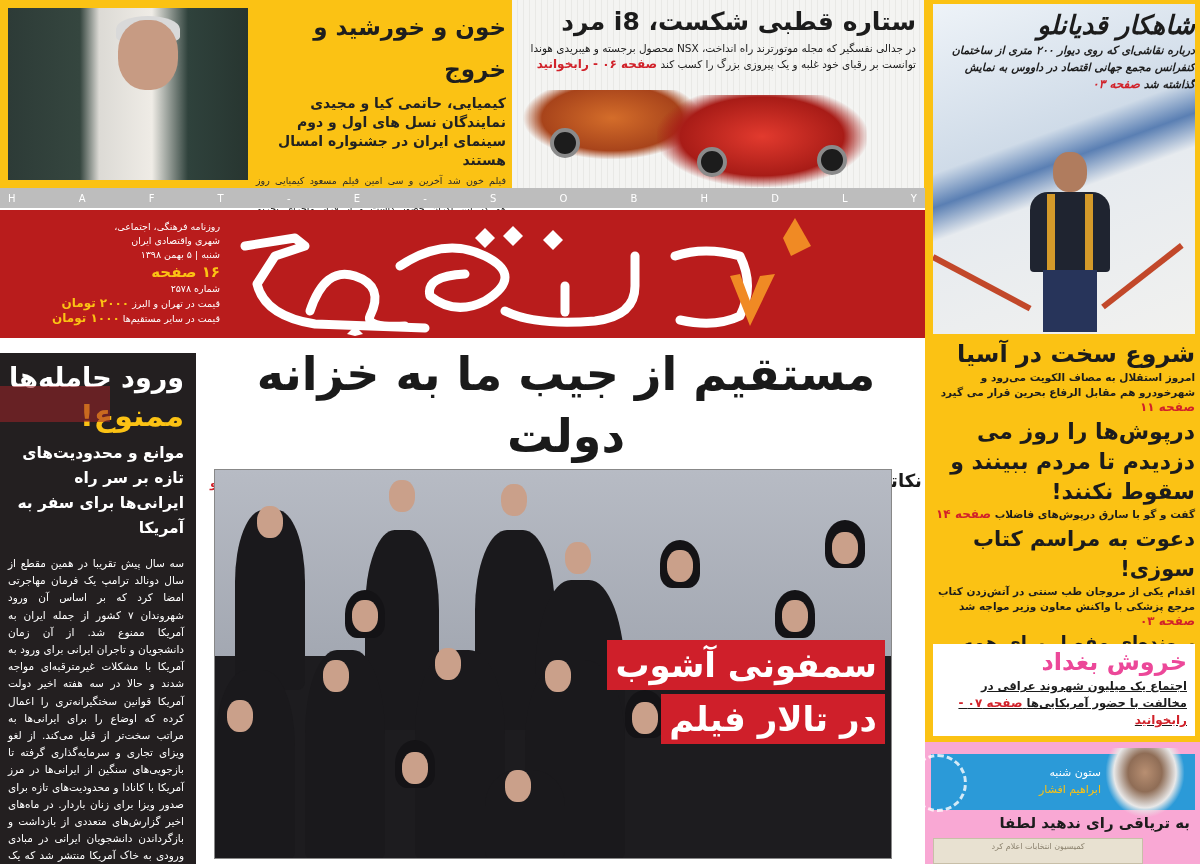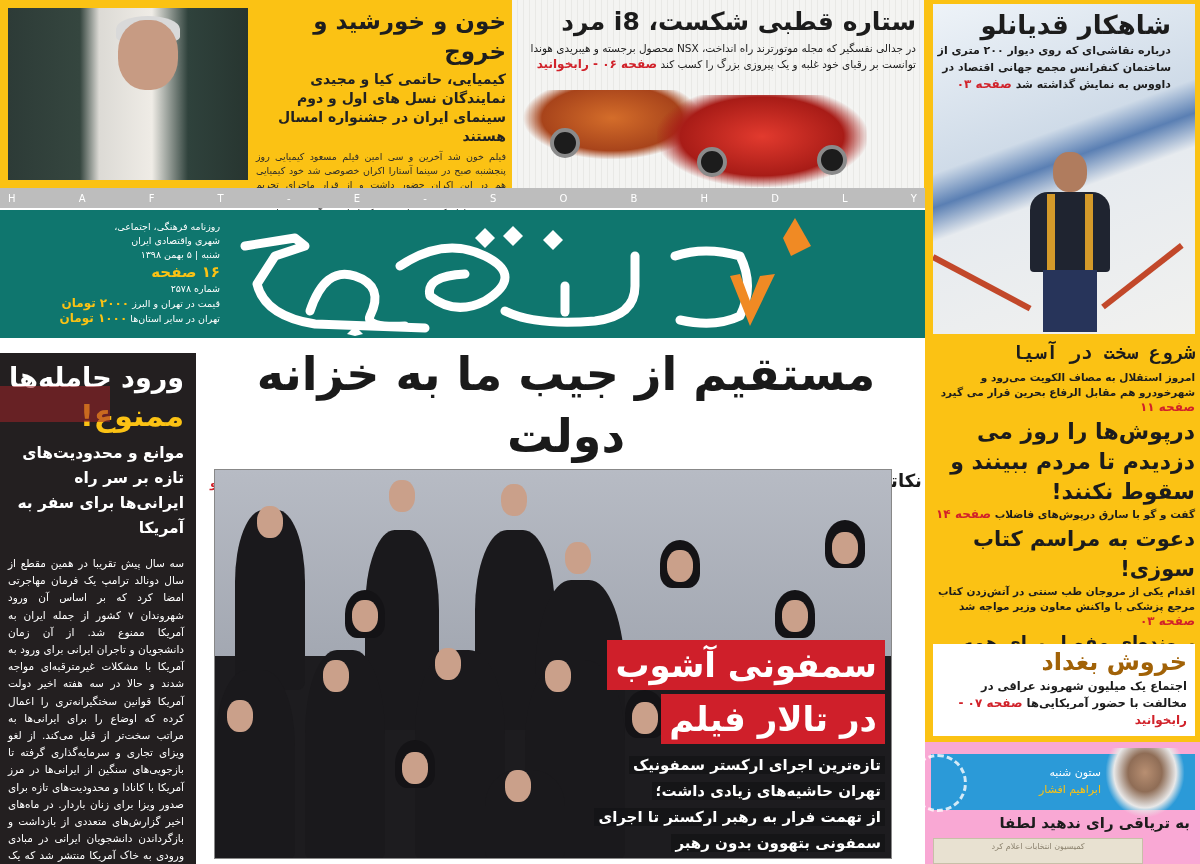--- a/index.html
+++ b/index.html
@@ -30,21 +30,21 @@
   .top-photo-left .hair {
     position: absolute; left: 108px; top: 8px; width: 64px; height: 26px;
     border-radius: 50% 50% 20% 20%; background: #d9d9d9;
   }
   .story-khoon {
     left: 250px; top: 4px; width: 262px; height: 180px;
     padding: 2px 6px 0 6px; color: #1b1b1b;
   }
   .story-khoon h2 {
     font-family: "DejaVu Sans", sans-serif; font-weight: 900;
-    font-size: 23px; line-height: 30px; color: #1e1e1e; text-align: right;
+    font-size: 23px; line-height: 42px; color: #1e1e1e; text-align: right;
     letter-spacing: -0.5px;
   }
   .story-khoon .sub {
     font-weight: 700; font-size: 14px; line-height: 19px; color: #222; margin-top: 4px;
   }
   .story-khoon .body {
     font-size: 9.5px; line-height: 14px; color: #2a2a2a; margin-top: 4px; text-align: justify;
   }
   .pageref { color: #d1222a; font-weight: 700; font-size: 12px; }
 
@@ -70,21 +70,21 @@
   
   .haft-strip {
     left: 0; top: 188px; width: 925px; height: 20px;
     background: #bdbdbd;
     display: flex; justify-content: space-between; align-items: center;
     padding: 0 8px; direction: ltr;
   }
   .haft-strip span { color: #ffffff; font-size: 10px; font-family: "DejaVu Sans", sans-serif; }
   .masthead {
     left: 0; top: 210px; width: 995px; height: 128px;
-    background: #0f766e;
+    background: #b91c1c;
   }
   .mast-info {
     position: absolute; left: 10px; top: 10px; width: 210px; color: #ffffff;
     font-size: 9.5px; line-height: 14px; text-align: right; direction: rtl;
   }
   .mast-info .pages { color: #fbc214; font-weight: 900; font-size: 15px; line-height: 20px; }
   .mast-info .price-row { font-size: 9.5px; }
   .mast-info .price-row b { color: #fbc214; font-size: 12px; font-weight: 900; }
   .logo {
     position: absolute; left: 235px; top: 6px; width: 590px; height: 120px;
@@ -94,43 +94,43 @@
   .right-col {
     left: 925px; top: 0; width: 275px; height: 864px;
     background: #fbc214;
   }
   .right-top {
     position: absolute; left: 8px; top: 4px; width: 262px; height: 330px;
     background: linear-gradient(160deg, #eef3f8 0%, #cfdbe8 40%, #5a7fb3 48%, #e7ebef 56%, #f1f1ef 100%);
     overflow: hidden;
   }
   .right-top .caption {
-    position: absolute; right: 24px; top: 4px; width: 252px; text-align: right;
+    position: absolute; right: 0; top: 4px; width: 252px; text-align: right; font-style: italic;
   }
   .right-top h2 { font-weight: 900; font-size: 26px; line-height: 34px; color: #1c1c1c; }
   .right-top .body { font-weight: 700; font-size: 11px; line-height: 17px; color: #1c1c1c; }
   .painter {
     position: absolute; left: 92px; top: 148px; width: 90px; height: 180px;
   }
   .painter .p-head { position: absolute; left: 28px; top: 0; width: 34px; height: 40px; border-radius: 45%; background: #b07c5e; }
   .painter .p-body { position: absolute; left: 5px; top: 40px; width: 80px; height: 80px; background: #1f2430; border-radius: 18px 18px 4px 4px; }
   .painter .p-legs { position: absolute; left: 18px; top: 118px; width: 54px; height: 62px; background: #27345a; }
   .painter .strap { position: absolute; top: 42px; width: 8px; height: 78px; background: #d49a2a; }
   .rail { position: absolute; height: 6px; background: #c2482a; transform-origin: left center; }
 
   .right-news { position: absolute; left: 8px; top: 338px; width: 262px; text-align: right; }
   .right-news h3 { font-weight: 900; color: #1c1c1c; }
   .right-news .sm { font-weight: 700; font-size: 10.5px; line-height: 15px; color: #1c1c1c; }
 
   .baghdad {
     position: absolute; left: 8px; top: 644px; width: 262px; height: 92px;
     background: #ffffff; text-align: right; padding: 2px 8px;
   }
-  .baghdad h3 { color: #a16207; font-weight: 900; font-size: 24px; line-height: 32px; }
-  .baghdad .sm { font-weight: 700; font-size: 11.5px; line-height: 17px; color: #1c1c1c; }
+  .baghdad h3 { color: #ec4899; font-weight: 900; font-size: 24px; line-height: 32px; }
+  .baghdad .sm { font-weight: 700; font-size: 11.5px; line-height: 17px; color: #1c1c1c; text-decoration: underline; }
 
   .column-box {
     position: absolute; left: 0; top: 742px; width: 275px; height: 122px; background: #f9a8d4;
   }
   .column-banner {
     position: absolute; left: 6px; top: 12px; width: 264px; height: 56px;
     background: #2b9ad8;
   }
   .column-banner .sun {
     position: absolute; left: -22px; top: 0; width: 58px; height: 58px; border-radius: 50%;
@@ -247,21 +247,21 @@
     <div>روزنامه فرهنگی، اجتماعی،</div>
     <div>شهری واقتصادی ایران</div>
     <div>شنبه | ۵ بهمن ۱۳۹۸</div>
     <div class="pages">۱۶ صفحه</div>
     <div>شماره ۲۵۷۸</div>
     <div class="price-row">
       <span>قیمت در تهران و البرز</span>
       <b>۲۰۰۰ تومان</b>
     </div>
     <div class="price-row">
-      <span>تهران در سایر استان‌ها</span>
+      <span>قیمت در سایر مستقیم‌ها</span>
       <b>۱۰۰۰ تومان</b>
     </div>
   </div>
 
   <svg class="logo" viewBox="0 0 590 120">
     <g fill="none" stroke="#ffffff" stroke-width="9" stroke-linecap="round" stroke-linejoin="round">
       <path d="M10 30 L60 22 L70 30 L40 40 L22 68 Q30 100 80 108 L190 112"></path>
       <path d="M75 95 Q90 50 120 60 Q150 70 135 100 Q130 112 170 110"></path>
       <path d="M165 50 Q210 20 250 40 Q290 60 250 85 Q220 100 195 80 Q190 60 230 58"></path>
       <path d="M270 95 Q300 110 360 105 Q400 100 400 70 L400 40"></path>
@@ -296,21 +296,21 @@
       <h2>شاهکار قدیانلو</h2>
       <div class="body">
         <span>درباره نقاشی‌ای که روی دیوار ۲۰۰ متری از ساختمان کنفرانس مجمع جهانی اقتصاد در داووس به نمایش گذاشته شد</span>
         <span class="pageref">صفحه ۰۳</span>
       </div>
     </div>
   </div>
 
   <div class="right-news">
     <div>
-      <h3 style="font-size:19px;line-height:32px;font-family:Liberation Mono, monospace;">شروع سخت در آسیا</h3>
+      <h3 style="font-size:24px;line-height:32px;">شروع سخت در آسیا</h3>
       <div class="sm">
         <span>امروز استقلال به مصاف الکویت می‌رود و شهرخودرو هم مقابل الرفاع بحرین قرار می گیرد</span>
         <span class="pageref">صفحه ۱۱</span>
       </div>
     </div>
     <div style="margin-top:2px;">
       <h3 style="font-size:22px;line-height:30px;">درپوش‌ها را روز می دزدیدم تا مردم ببینند و سقوط نکنند!</h3>
       <div class="sm">
         <span>گفت و گو با سارق درپوش‌های فاضلاب</span>
         <span class="pageref">صفحه ۱۴</span>
@@ -401,20 +401,14 @@
   <div class="hijab" style="left:180px;top:270px;"></div>
   <div class="face" style="left:187px;top:282px;"></div>
   <div class="hijab" style="left:410px;top:220px;"></div>
   <div class="face" style="left:417px;top:232px;"></div>
   <div class="musician" style="left:270px;top:300px;width:80px;height:90px;"></div>
   <div class="face" style="left:290px;top:300px;"></div>
 
   <div class="symph-box">
     <div><span class="symph-title">سمفونی آشوب</span></div>
     <div><span class="symph-title">در تالار فیلم</span></div>
-    <div class="symph-sub">
-      <div><span>تازه‌ترین اجرای ارکستر سمفونیک</span></div>
-      <div><span>تهران حاشیه‌های زیادی داشت؛</span></div>
-      <div><span>از تهمت فرار به رهبر ارکستر تا اجرای</span></div>
-      <div><span>سمفونی بتهوون بدون رهبر</span></div>
-    </div>
   </div>
 </div>
 
 </body></html>

